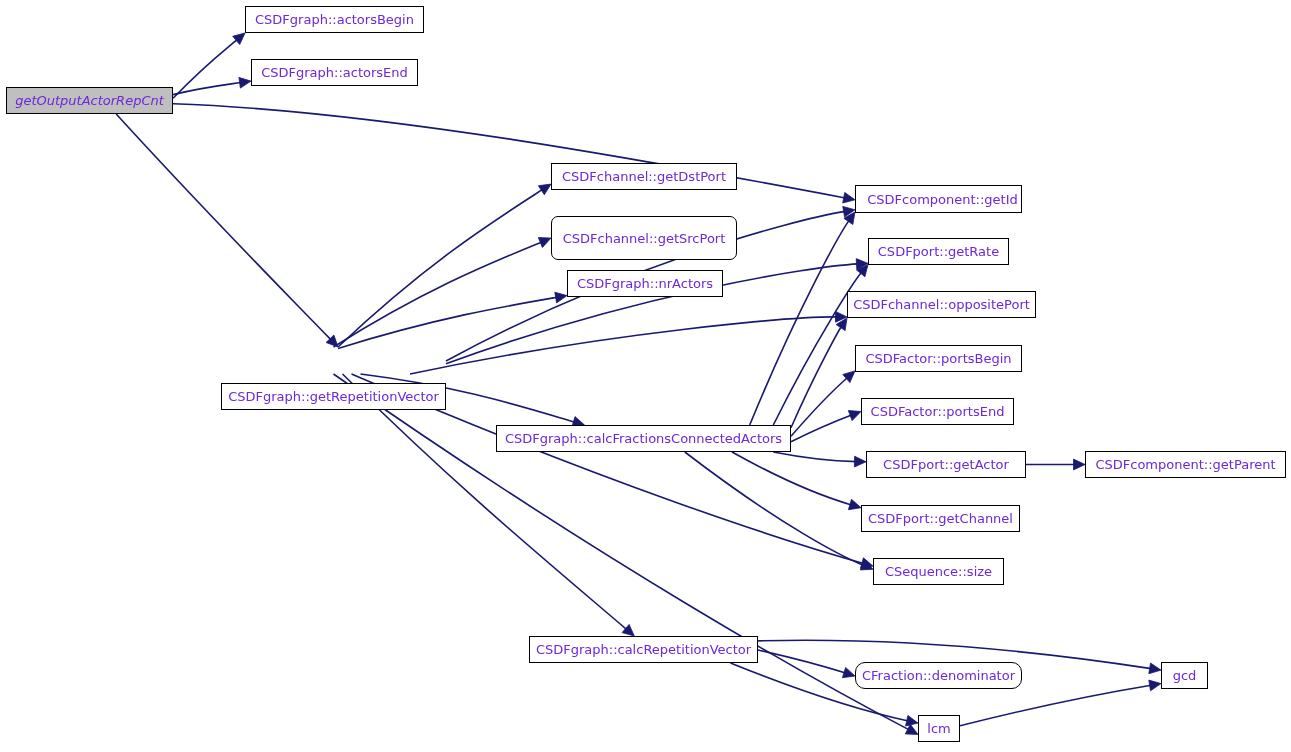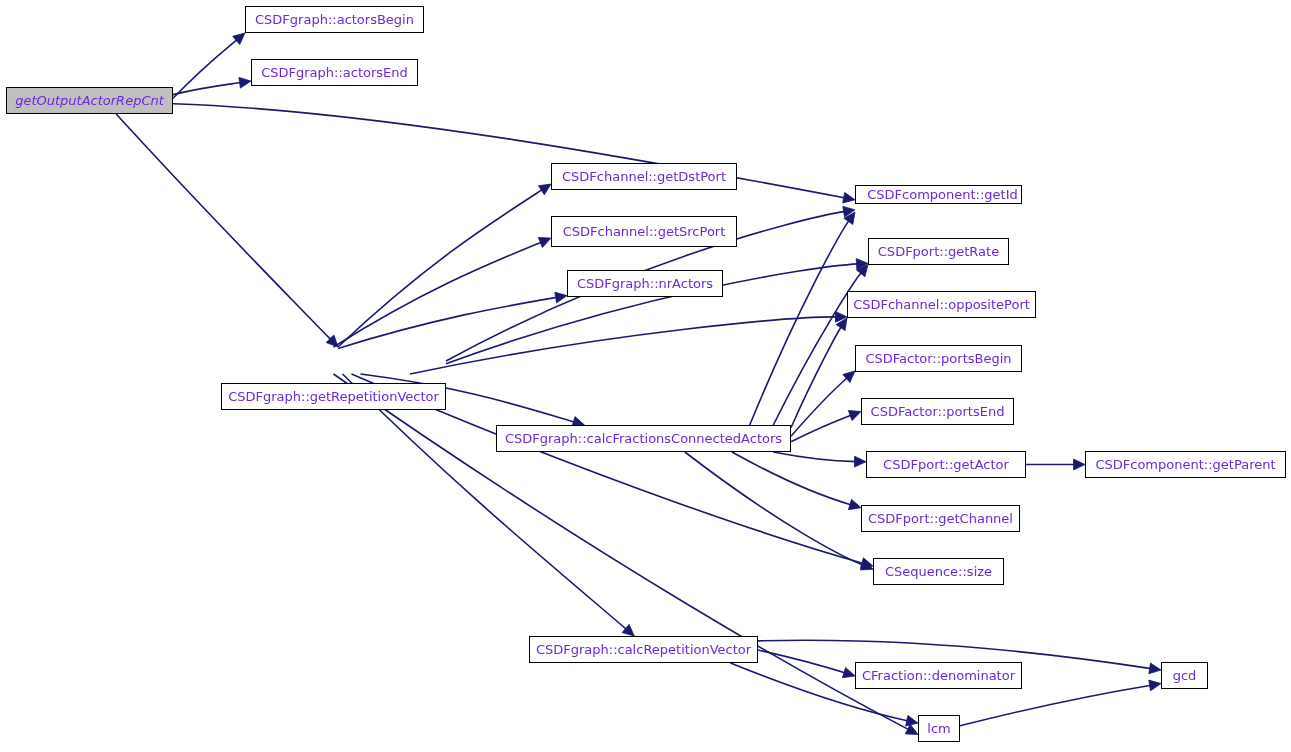--- a/index.html
+++ b/index.html
@@ -113,33 +113,33 @@
       </div>
       <div class="node" style="left: 245px; top: 6px; width: 179px; height: 27px;">
         <span class="label">CSDFgraph::actorsBegin</span>
       </div>
       <div class="node" style="left: 251px; top: 59px; width: 167px; height: 27px;">
         <span class="label">CSDFgraph::actorsEnd</span>
       </div>
       <div class="node" style="left: 551px; top: 163px; width: 186px; height: 27px;">
         <span class="label">CSDFchannel::getDstPort</span>
       </div>
-      <div class="node" style="left: 551px; top: 216px; width: 186px; height: 31px;">
+      <div class="node" style="left: 551px; top: 216px; width: 186px; height: 44px; border-radius: 7px;">
         <span class="label">CSDFchannel::getSrcPort</span>
       </div>
       <div class="node" style="left: 567px; top: 270px; width: 156px; height: 27px;">
         <span class="label">CSDFgraph::nrActors</span>
       </div>
       <div class="node" style="left: 221px; top: 347px; width: 225px; height: 27px; margin-top: 36px;">
         <span class="label">CSDFgraph::getRepetitionVector</span>
       </div>
       <div class="node" style="left: 496px; top: 425px; width: 295px; height: 27px;">
         <span class="label">CSDFgraph::calcFractionsConnectedActors</span>
       </div>
-      <div class="node" style="left: 855px; top: 185px; width: 167px; height: 19px; padding-left: 8px;">
+      <div class="node" style="left: 855px; top: 185px; width: 167px; height: 28px; padding-left: 8px;">
         <span class="label">CSDFcomponent::getId</span>
       </div>
       <div class="node" style="left: 868px; top: 238px; width: 141px; height: 27px;">
         <span class="label">CSDFport::getRate</span>
       </div>
       <div class="node" style="left: 847px; top: 291px; width: 189px; height: 27px;">
         <span class="label">CSDFchannel::oppositePort</span>
       </div>
       <div class="node" style="left: 855px; top: 345px; width: 167px; height: 27px;">
         <span class="label">CSDFactor::portsBegin</span>
@@ -155,21 +155,21 @@
       </div>
       <div class="node" style="left: 873px; top: 558px; width: 131px; height: 27px;">
         <span class="label">CSequence::size</span>
       </div>
       <div class="node" style="left: 1085px; top: 451px; width: 201px; height: 27px;">
         <span class="label">CSDFcomponent::getParent</span>
       </div>
       <div class="node" style="left: 529px; top: 636px; width: 229px; height: 27px;">
         <span class="label">CSDFgraph::calcRepetitionVector</span>
       </div>
-      <div class="node" style="left: 855px; top: 662px; width: 167px; height: 27px;">
+      <div class="node" style="left: 855px; top: 662px; width: 167px; height: 27px; border-radius: 10px;">
         <span class="label">CFraction::denominator</span>
       </div>
       <div class="node" style="left: 1161px; top: 662px; width: 47px; height: 27px;">
         <span class="label">gcd</span>
       </div>
       <div class="node" style="left: 918px; top: 715px; width: 42px; height: 27px;">
         <span class="label">lcm</span>
       </div>
     </div>
 </div>

